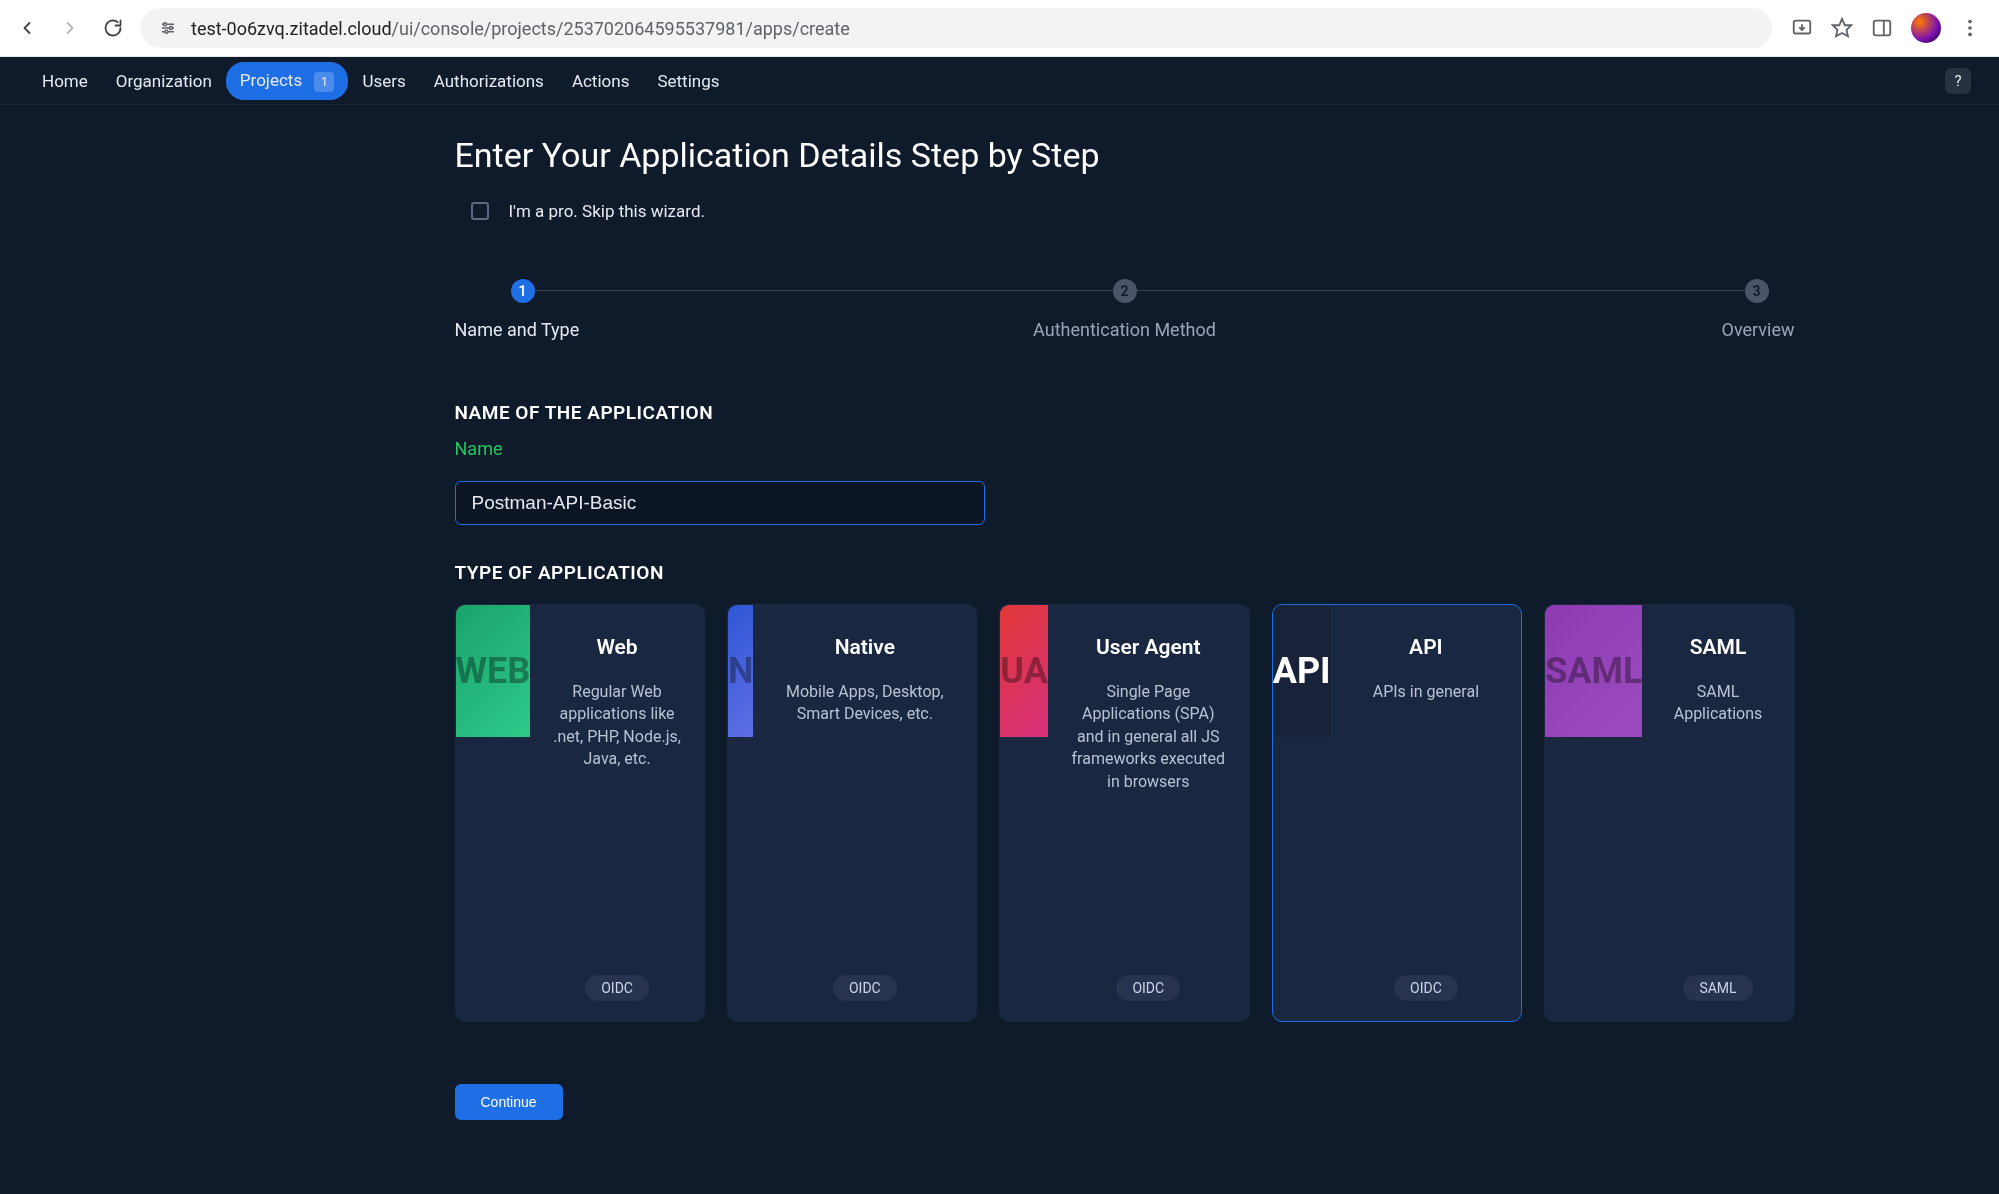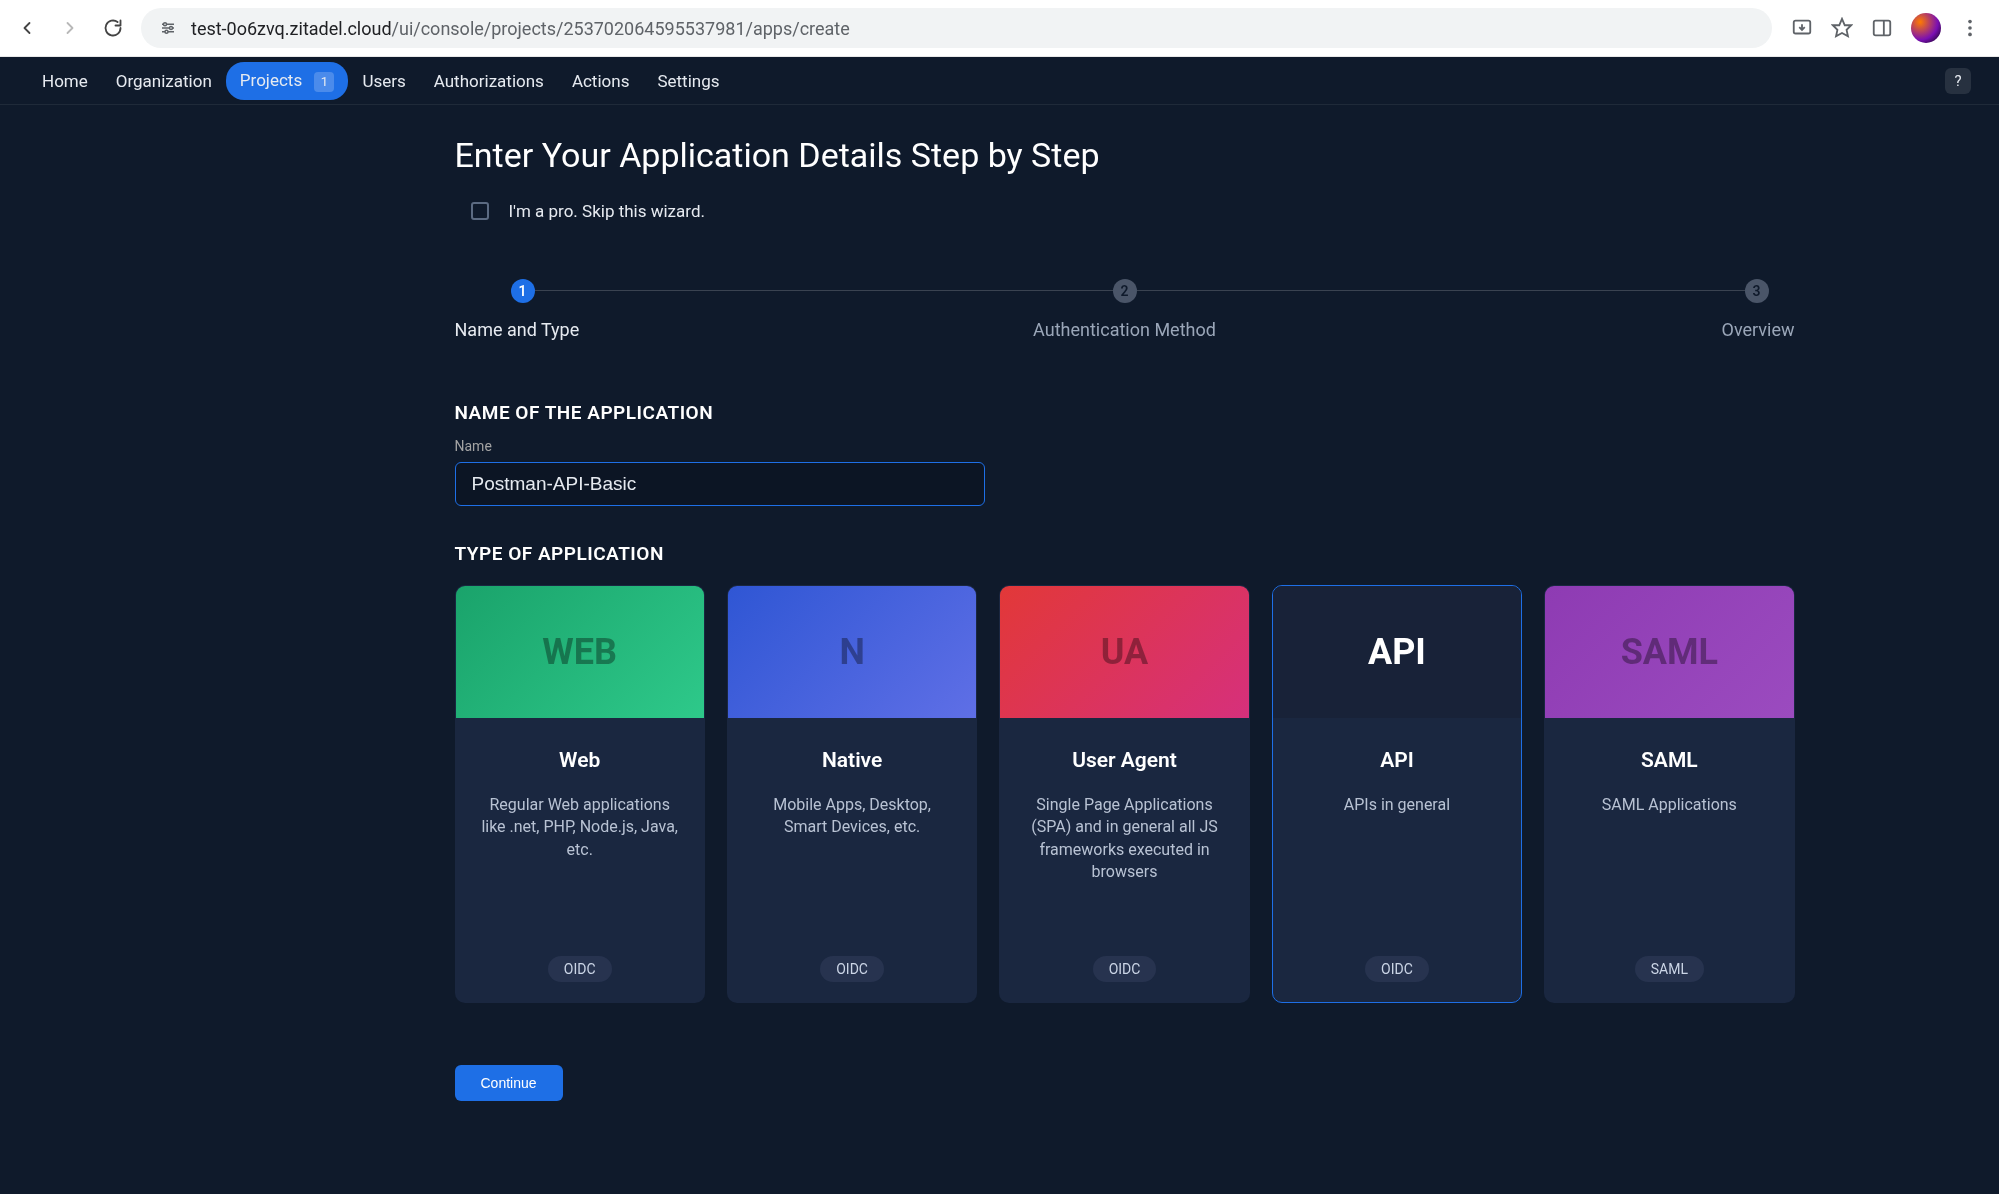--- a/index.html
+++ b/index.html
@@ -86,30 +86,30 @@
 .step1 { left:56px; }
 .step2 { left:calc(50% - 12px); }
 .step3 { right:26px; }
 .step-lbl { position:absolute; top:44px; font-size:18px; color:#e6eaf0; }
 .lbl1 { left:0; }
 .lbl2 { left:50%; transform:translateX(-50%); color:#9aa6b8; }
 .lbl3 { right:0; color:#9aa6b8; }
 .section-h {
   font-size:19px; font-weight:600; letter-spacing:0.5px; color:#fff; margin-bottom:14px;
 }
-.field-lbl { font-size:14px; color:#a3a3a3; margin-bottom:8px; display:block; }
+.field-lbl { font-size:18px; color:#22c55e; margin-bottom:22px; display:block; }
 .name-input {
   width:530px; height:44px; background:#0c1524; border:1px solid #1e6fe6; border-radius:6px;
   padding:0 16px; color:#e6eaf0; font-size:19px; outline:none;
 }
 .type-h { margin-top:36px; margin-bottom:20px; }
 .cards { display:flex; gap:22px; }
 .card {
   width:300px; height:418px; background:#1a2740; border-radius:10px; overflow:hidden;
-  display:flex; flex-direction:column; cursor:pointer; border:1px solid transparent;
+  display:flex; flex-direction:row; cursor:pointer; border:1px solid transparent;
 }
 .card.selected { border:1px solid #1e6fe6; }
 .card-head {
   height:132px; display:flex;align-items:center;justify-content:center;
   font-size:36px; font-weight:700; color:rgba(0,0,0,0.35);
 }
 .card.selected .card-head { background:#182238; color:#fff; }
 .head-web { background: linear-gradient(135deg,#1aa36b,#2ec98a); }
 .head-native { background: linear-gradient(135deg,#2f56d4,#5f6fe6); }
 .head-ua { background: linear-gradient(135deg,#e23838,#d6307c); text-align: center; }

